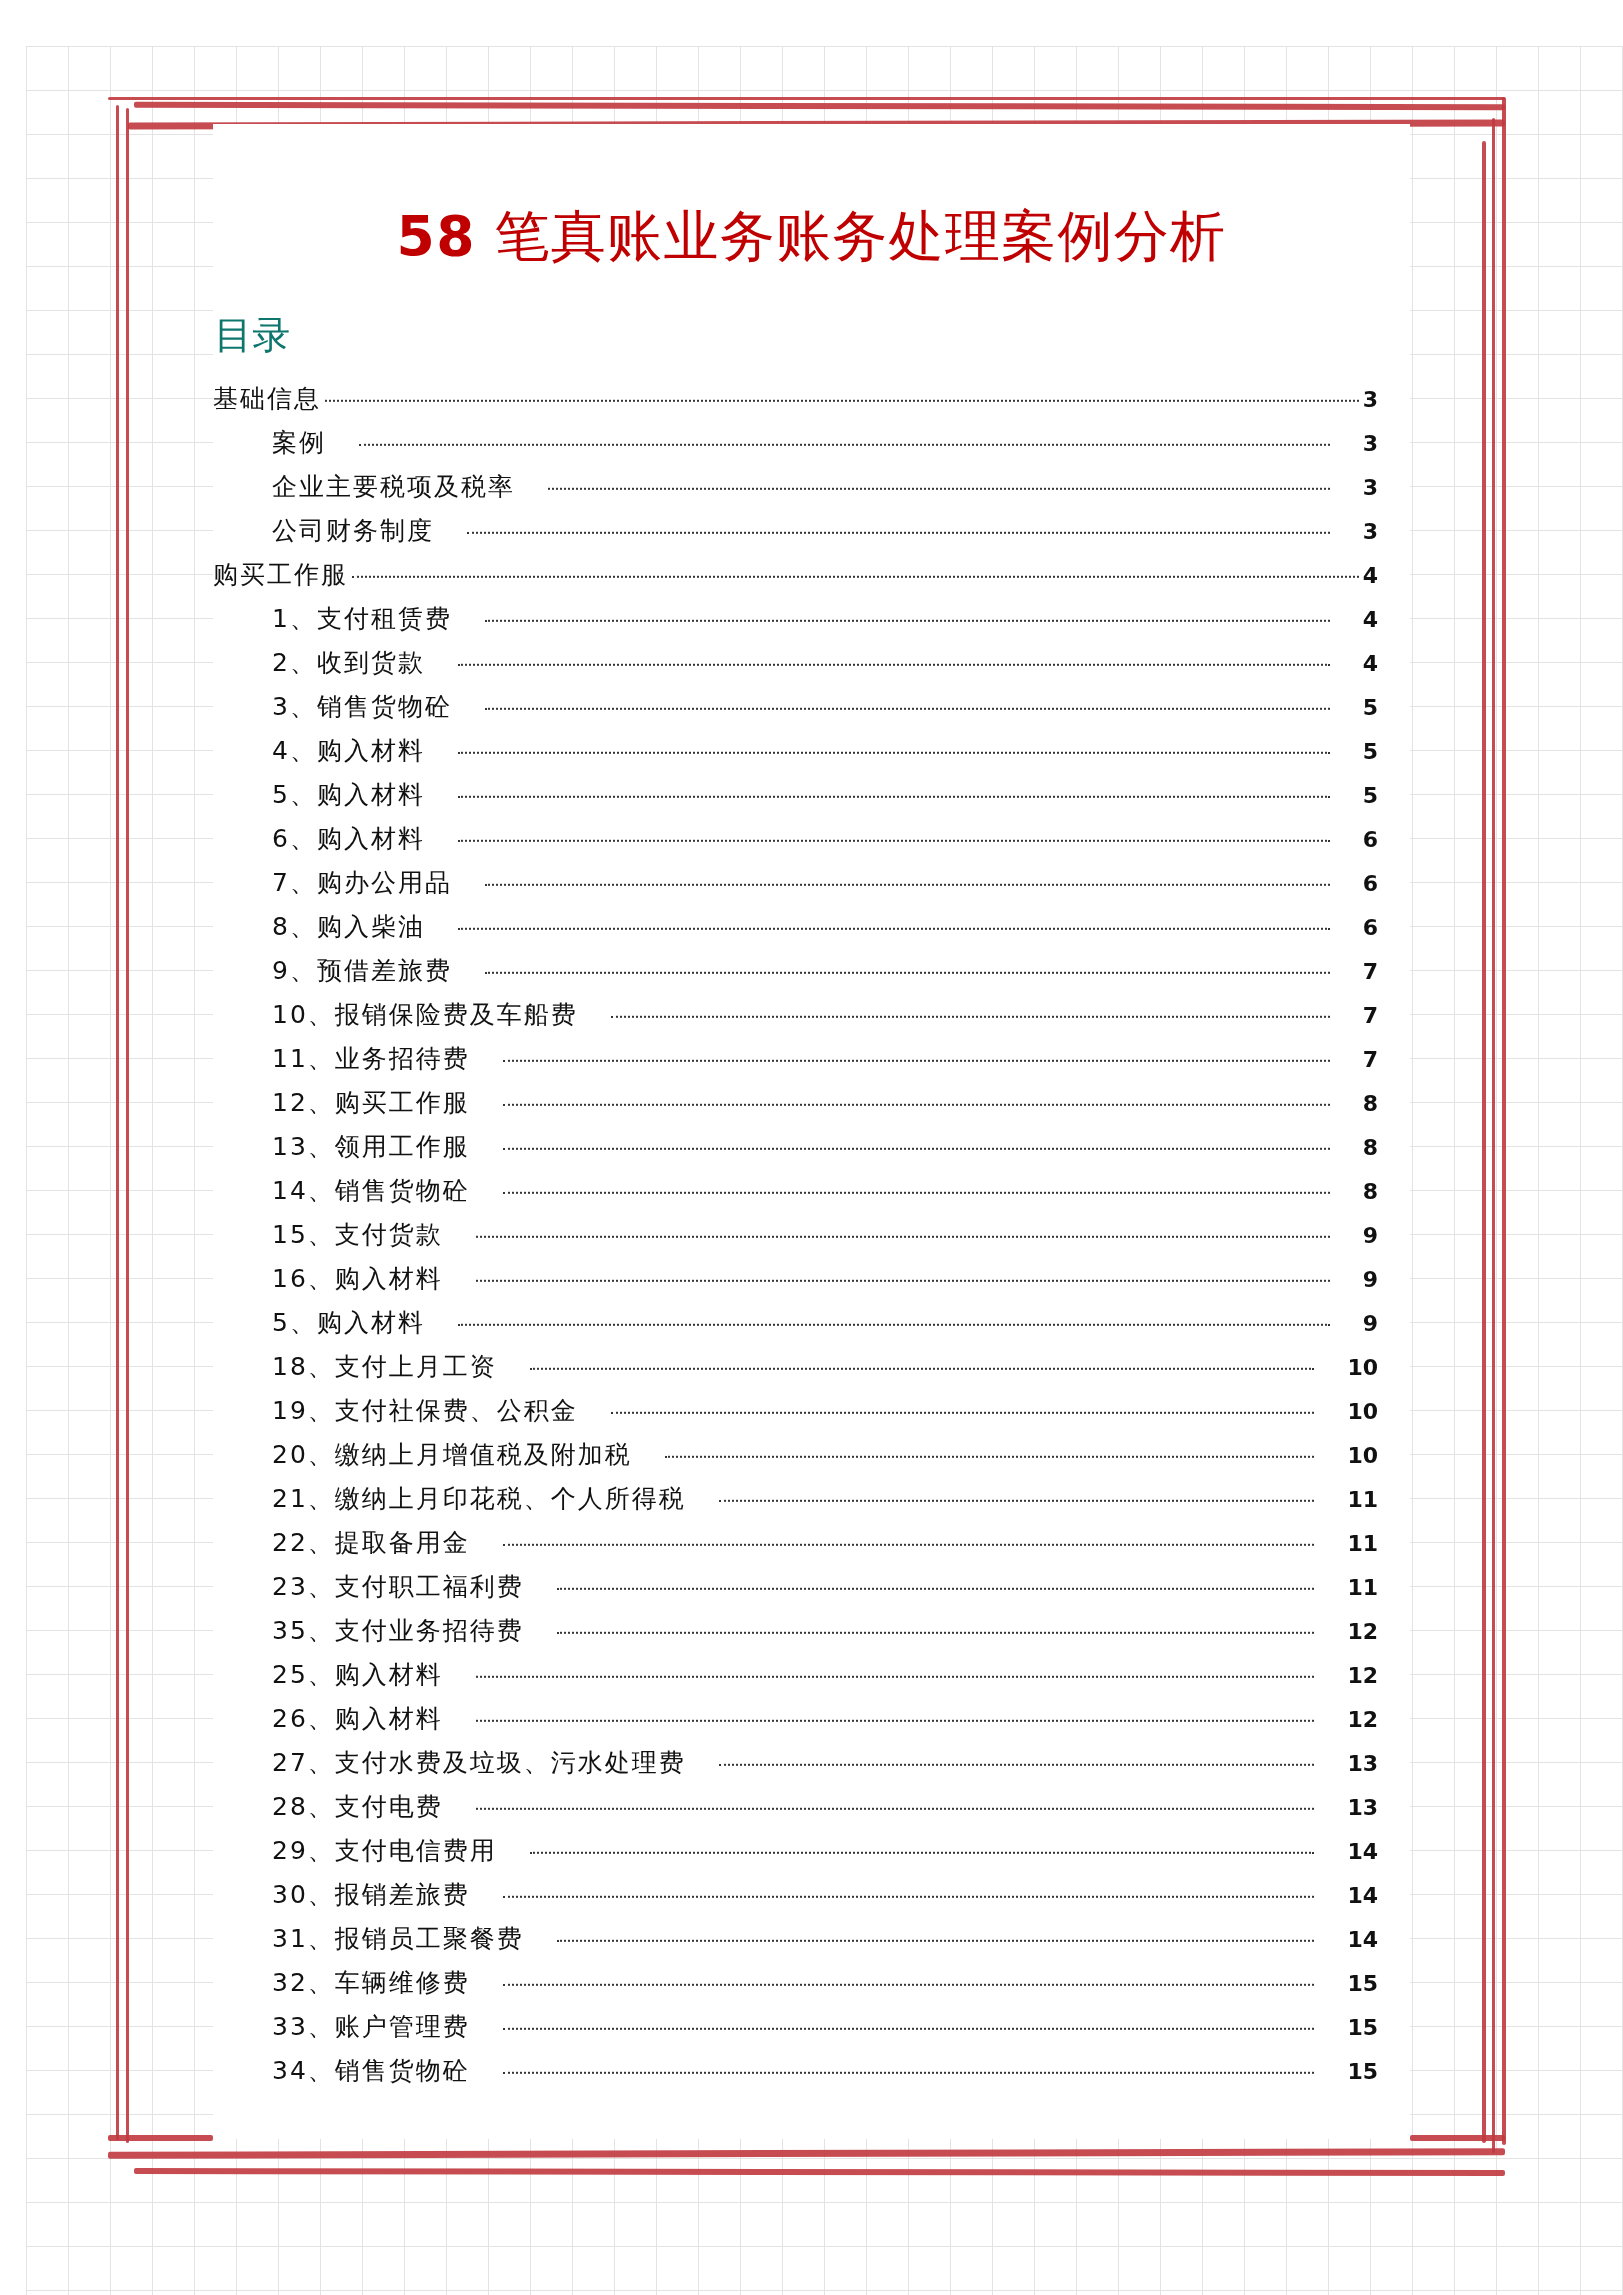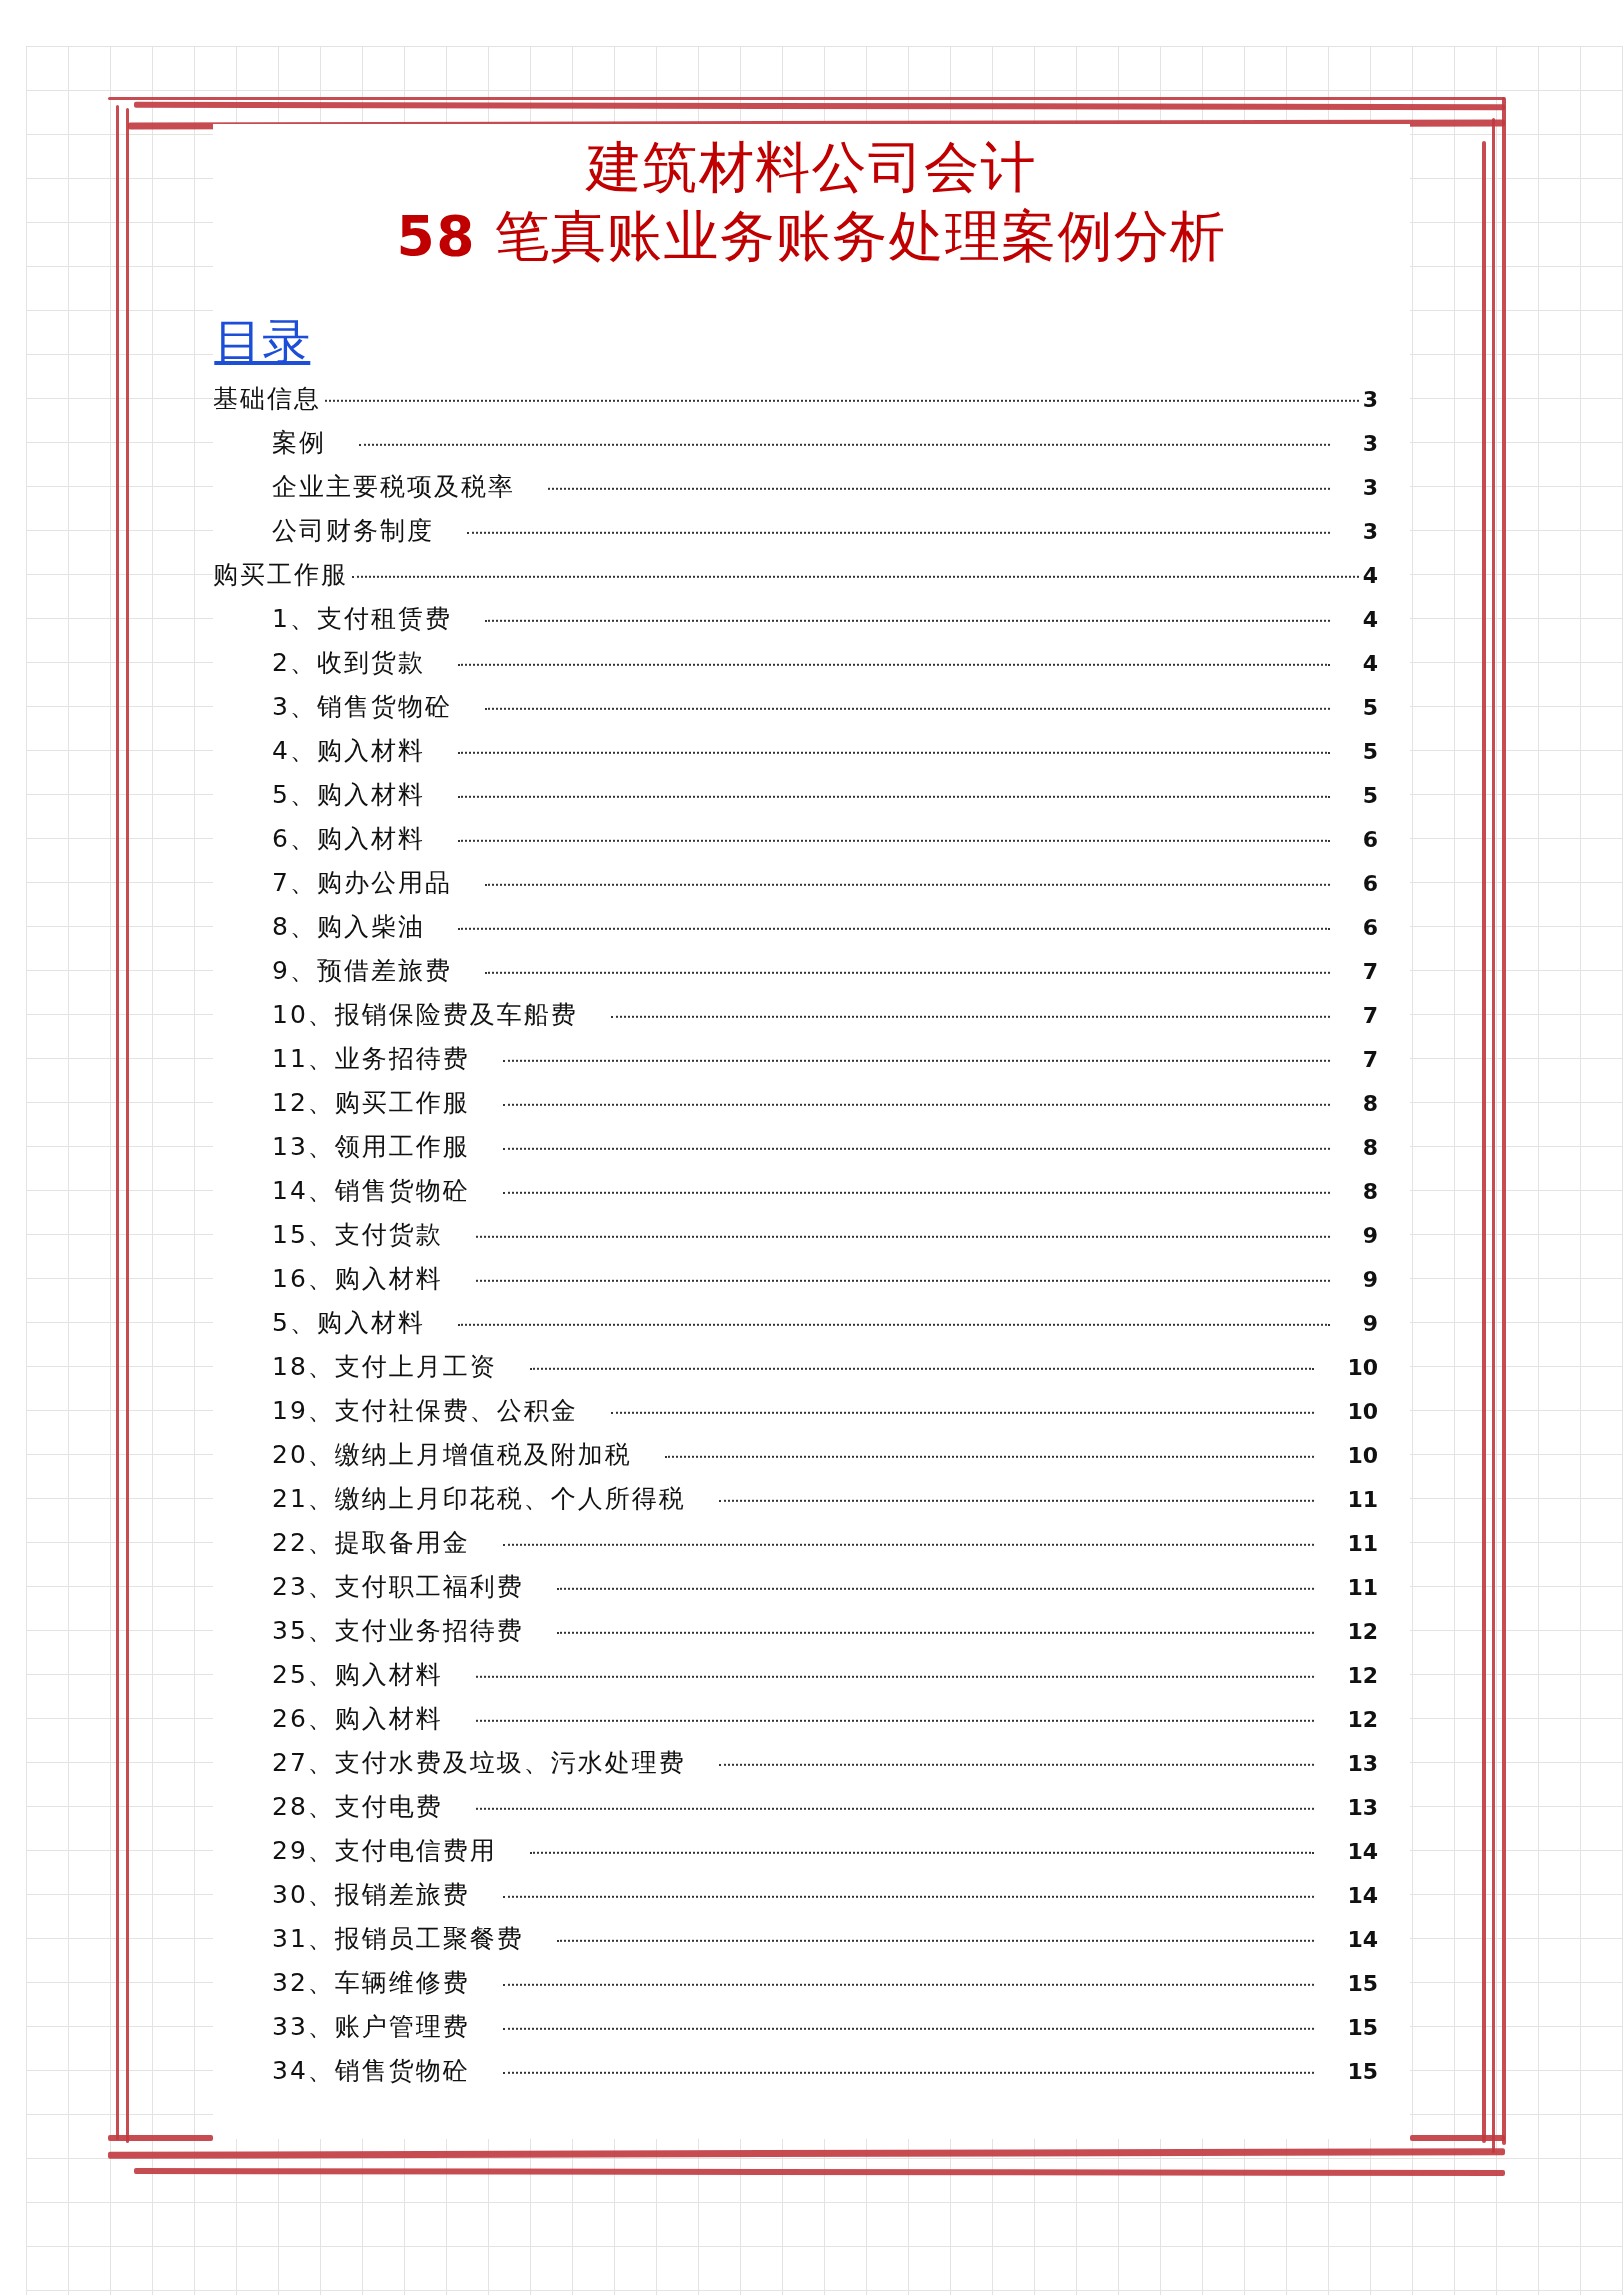--- a/index.html
+++ b/index.html
@@ -25,21 +25,21 @@
   .title {
     position: absolute; left: 0; width: 100%; text-align: center;
     color: #c00000; font-size: 55px; letter-spacing: 1.3px;
     font-family: "DejaVu Sans", "Liberation Sans", sans-serif;
   }
   .title.t1 { top: 6.5px; }
   .title.t2 { top: 76px; }
   .title .num { font-weight: bold; }
   .toc-heading {
     position: absolute; left: 1.3px; top: 186px;
-    color: #1d4ed8; font-size: 48px; text-decoration: underline;
+    color: #0f766e; font-size: 38px;
   }
   .toc {
     position: absolute; left: 0; top: 258px; width: 1165px;
   }
   .toc-row {
     display: flex; align-items: baseline; height: 44px;
     font-size: 25px; color: #111;
   }
   .toc-row.level2 { padding-left: 59px; gap: 29px; }
   .toc-row .label { white-space: nowrap; letter-spacing: 2px; }
@@ -63,21 +63,20 @@
   <div class="frame-line" style="left:1502px;top:97px;width:3.9px;height:2048px;"></div>
   <div class="frame-line" style="left:1492px;top:118px;width:3.3px;height:2035px;"></div>
   <div class="frame-line" style="left:1482px;top:141px;width:3.9px;height:2002px;"></div>
   <div class="frame-line" style="left:108px;top:2135px;width:105px;height:5.9px;"></div>
   <div class="frame-line" style="left:1410px;top:2135px;width:95px;height:5.9px;"></div>
   <div class="frame-line" style="left:108px;top:2150px;width:1397px;height:6.5px;transform:rotate(-0.15deg);"></div>
   <div class="frame-line" style="left:134px;top:2169px;width:1371px;height:5.9px;transform:rotate(0.08deg);"></div>
 </div>
 
 <div class="page">
-  <div class="title t1">建筑材料公司会计</div>
   <div class="title t2">
     <span class="num">58</span><span> 笔真账业务账务处理案例分析</span>
   </div>
 
   <div class="toc-heading">目录</div>
 
   <div class="toc" id="toc">
       <div class="toc-row">
         <span class="label">基础信息</span>
         <span class="leader"></span>

